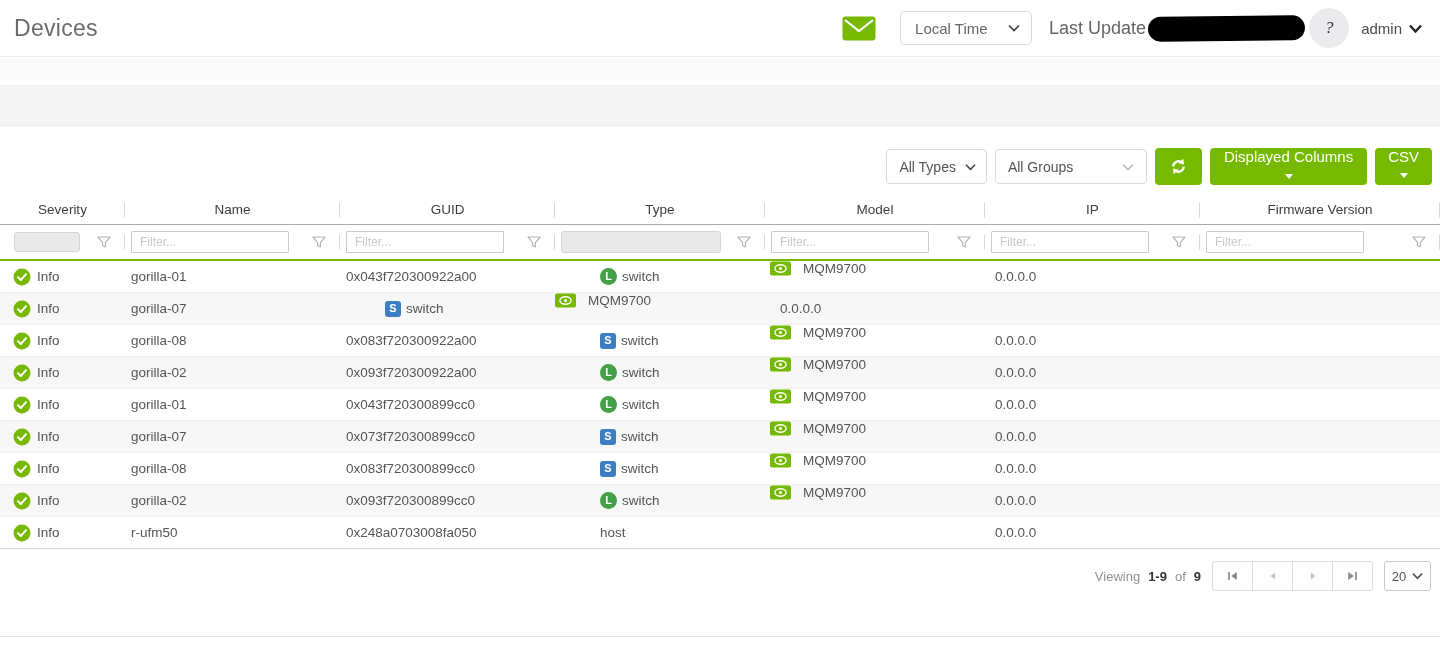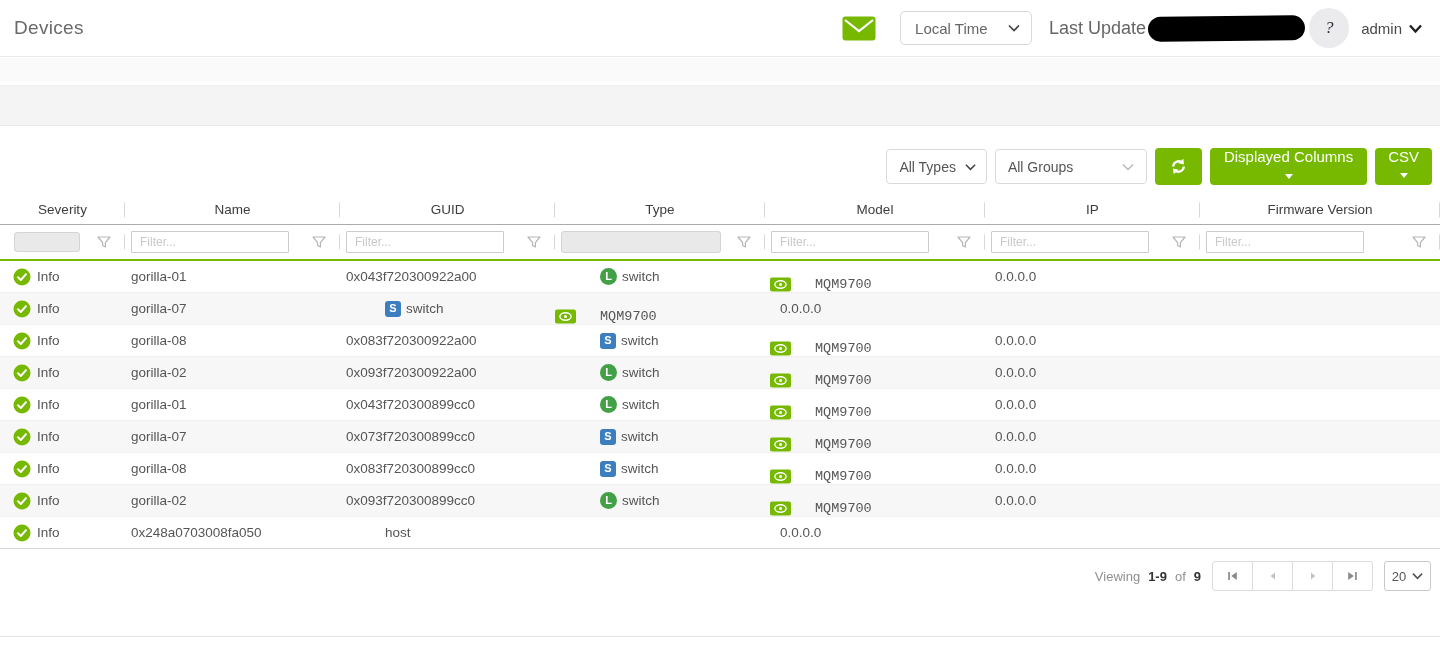--- a/index.html
+++ b/index.html
@@ -2,21 +2,21 @@
 <html><head>
 <meta charset="utf-8">
 <style>
   html,body { margin:0; padding:0; background:#fff; }
   .page { position:relative; width:1440px; height:656px; overflow:hidden; background:#fff;
           font-family:"Liberation Sans","DejaVu Sans",sans-serif; }
 
   
   .topbar { position:absolute; top:0; left:0; width:100%; height:57px; background:#fff;
             border-bottom:1px solid #eaeaea; display:flex; align-items:center; box-sizing:border-box; }
-  .page-title { margin-left:14px; font-size:19px; color:#6a6a6a; font-weight:400; letter-spacing:.3px; }
+  .page-title { margin-left:14px; font-size:23px; color:#6a6a6a; font-weight:400; letter-spacing:.3px; }
   .topbar-right { margin-left:auto; display:flex; align-items:center; }
   .mail-btn { margin-right:24px; cursor:pointer; display:flex; }
   .tz-select { width:132px; height:34px; border:1px solid #d9d9d9; border-radius:5px; background:#fff;
                display:flex; align-items:center; justify-content:space-between; padding:0 11px 0 14px;
                font-size:15px; color:#666; box-sizing:border-box; cursor:pointer; }
   .last-update { margin-left:17px; font-size:18px; color:#666; white-space:nowrap; }
   .redaction { width:157px; height:25px; background:#000; border-radius:13px; margin-left:2px;
                transform:rotate(-.6deg); }
   .help-circle { width:40px; height:40px; border-radius:50%; background:#ebebee; margin-left:4px;
                  display:flex; align-items:center; justify-content:center; cursor:pointer;
@@ -70,21 +70,21 @@
                     color:#555; cursor:pointer; }
   .grid-body .row:nth-child(even) { background:#f7f7f7; }
   .grid-body .row:last-child { border-bottom:1px solid #d5d5d5; }
   .cell-sev { padding-left:13px; display:flex; align-items:center; gap:6px; }
   .cell-name, .cell-guid { padding-left:6px; display:flex; align-items:center; }
   .cell-type { padding-left:45px; display:flex; align-items:center; gap:5px; }
   .badge { width:17px; height:17px; color:#fff; font-size:11px; line-height:1; display:flex;
            align-items:center; justify-content:center; font-weight:bold; flex:0 0 auto; }
   .badge-l { background:#43a047; border-radius:50%; }
   .badge-s { background:#3c7ebf; border-radius:3px; width:16px; height:16px; }
-  .cell-model { padding-left:5px; display:flex; align-items:flex-end; gap:24px;font-family:Liberation Mono, monospace; }
+  .cell-model { padding-left:5px; display:flex; align-items:flex-start; gap:12px; }
   .cell-ip { padding-left:10px; display:flex; align-items:center; }
 
   
   .pagination { position:absolute; top:561px; right:9px; display:flex; align-items:center; gap:11px; }
   .viewing { display:flex; gap:8px; font-size:13px; color:#8f8f8f; align-items:center; }
   .viewing .strong { color:#333; font-weight:bold; }
   .pager { display:flex; }
   .pg-btn { width:41px; height:30px; background:#fff; border:1px solid #dcdcdc; display:flex;
             align-items:center; justify-content:center; margin-left:-1px; box-sizing:border-box;
             cursor:pointer; padding:0; }
@@ -445,20 +445,21 @@
   </div>
 
   <div class="row">
     <div class="col w0 cell-sev">
       <svg width="18" height="18" viewBox="0 0 18 18">
         <circle cx="9" cy="9" r="8.5" fill="#76b900"></circle>
         <polyline points="5,9.2 7.8,12 13,6.2" fill="none" stroke="#fff" stroke-width="2" stroke-linecap="round" stroke-linejoin="round"></polyline>
       </svg>
       <span class="sev-label">Info</span>
     </div>
+    <div class="col w1 cell-name">r-ufm50</div>
     <div class="col w2 cell-guid">0x248a0703008fa050</div>
     <div class="col w3 cell-type">
 
       <span class="type-label">host</span>
     </div>
     <div class="col w4 cell-model">
       
       
     </div>
     <div class="col w5 cell-ip">0.0.0.0</div>

